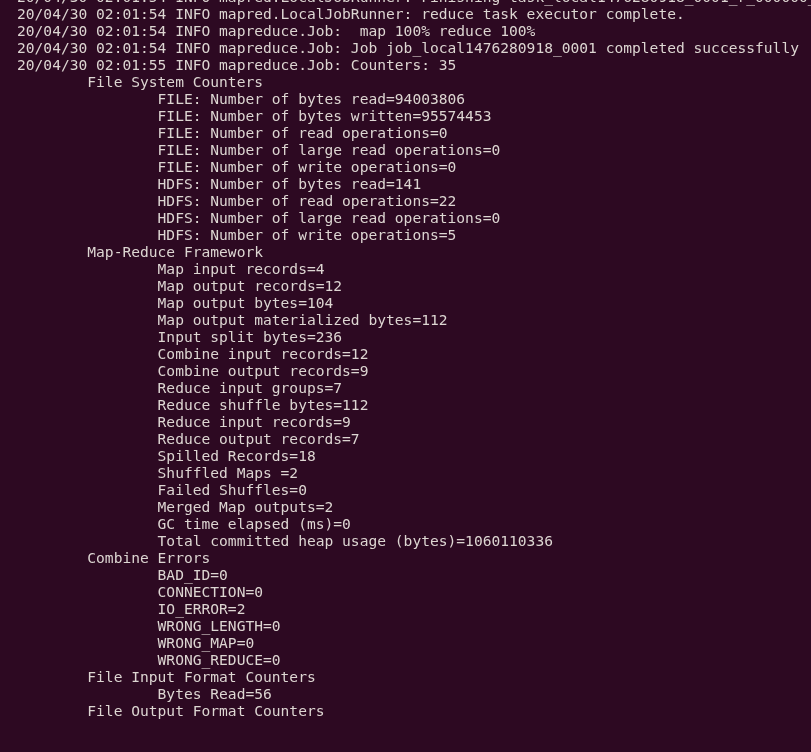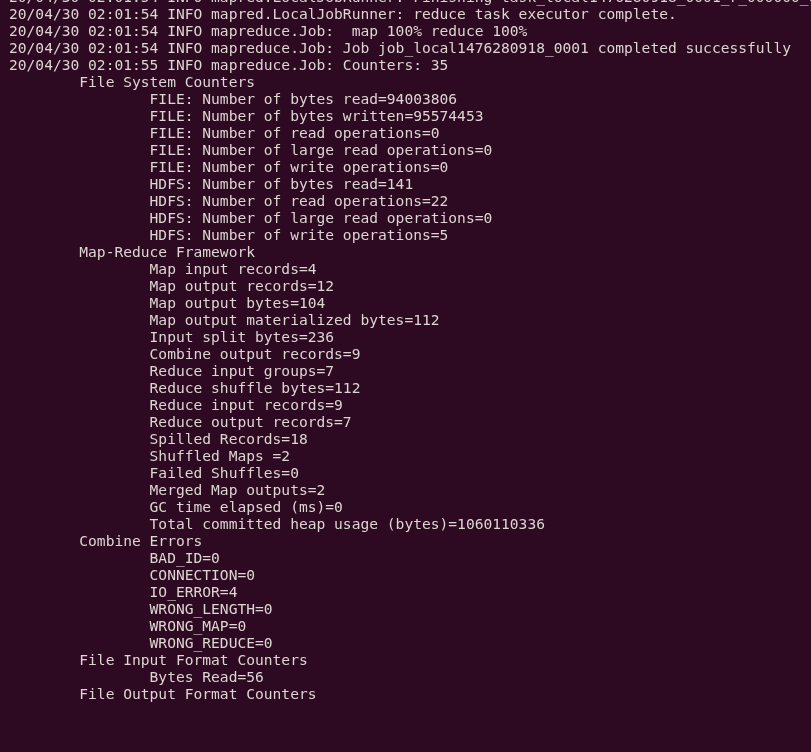--- a/index.html
+++ b/index.html
@@ -27,21 +27,21 @@
     width: 811px;
     padding: 0;
     margin: 0;
   }
   .line {
     display: block;
     height: 17px;
     white-space: pre;
     letter-spacing: 0px;
     font-family: "DejaVu Sans Mono", "Liberation Mono", monospace;
-    padding-left: 9px;
+    padding-left: 17px;
   }
   .line.partial {
     
     opacity: 1;
   }
 </style>
 </head>
 <body>
 
 <div id="terminal">
@@ -60,35 +60,36 @@
       <span class="line">                HDFS: Number of bytes read=141</span>
       <span class="line">                HDFS: Number of read operations=22</span>
       <span class="line">                HDFS: Number of large read operations=0</span>
       <span class="line">                HDFS: Number of write operations=5</span>
       <span class="line">        Map-Reduce Framework</span>
       <span class="line">                Map input records=4</span>
       <span class="line">                Map output records=12</span>
       <span class="line">                Map output bytes=104</span>
       <span class="line">                Map output materialized bytes=112</span>
       <span class="line">                Input split bytes=236</span>
+      <span class="line">                Combine input records=12</span>
       <span class="line">                Combine output records=9</span>
       <span class="line">                Reduce input groups=7</span>
       <span class="line">                Reduce shuffle bytes=112</span>
       <span class="line">                Reduce input records=9</span>
       <span class="line">                Reduce output records=7</span>
       <span class="line">                Spilled Records=18</span>
       <span class="line">                Shuffled Maps =2</span>
       <span class="line">                Failed Shuffles=0</span>
       <span class="line">                Merged Map outputs=2</span>
       <span class="line">                GC time elapsed (ms)=0</span>
       <span class="line">                Total committed heap usage (bytes)=1060110336</span>
       <span class="line">        Combine Errors</span>
       <span class="line">                BAD_ID=0</span>
       <span class="line">                CONNECTION=0</span>
-      <span class="line">                IO_ERROR=4</span>
+      <span class="line">                IO_ERROR=2</span>
       <span class="line">                WRONG_LENGTH=0</span>
       <span class="line">                WRONG_MAP=0</span>
       <span class="line">                WRONG_REDUCE=0</span>
       <span class="line">        File Input Format Counters</span>
       <span class="line">                Bytes Read=56</span>
       <span class="line">        File Output Format Counters</span>
     </div>
 </div>
 
 </body></html>

